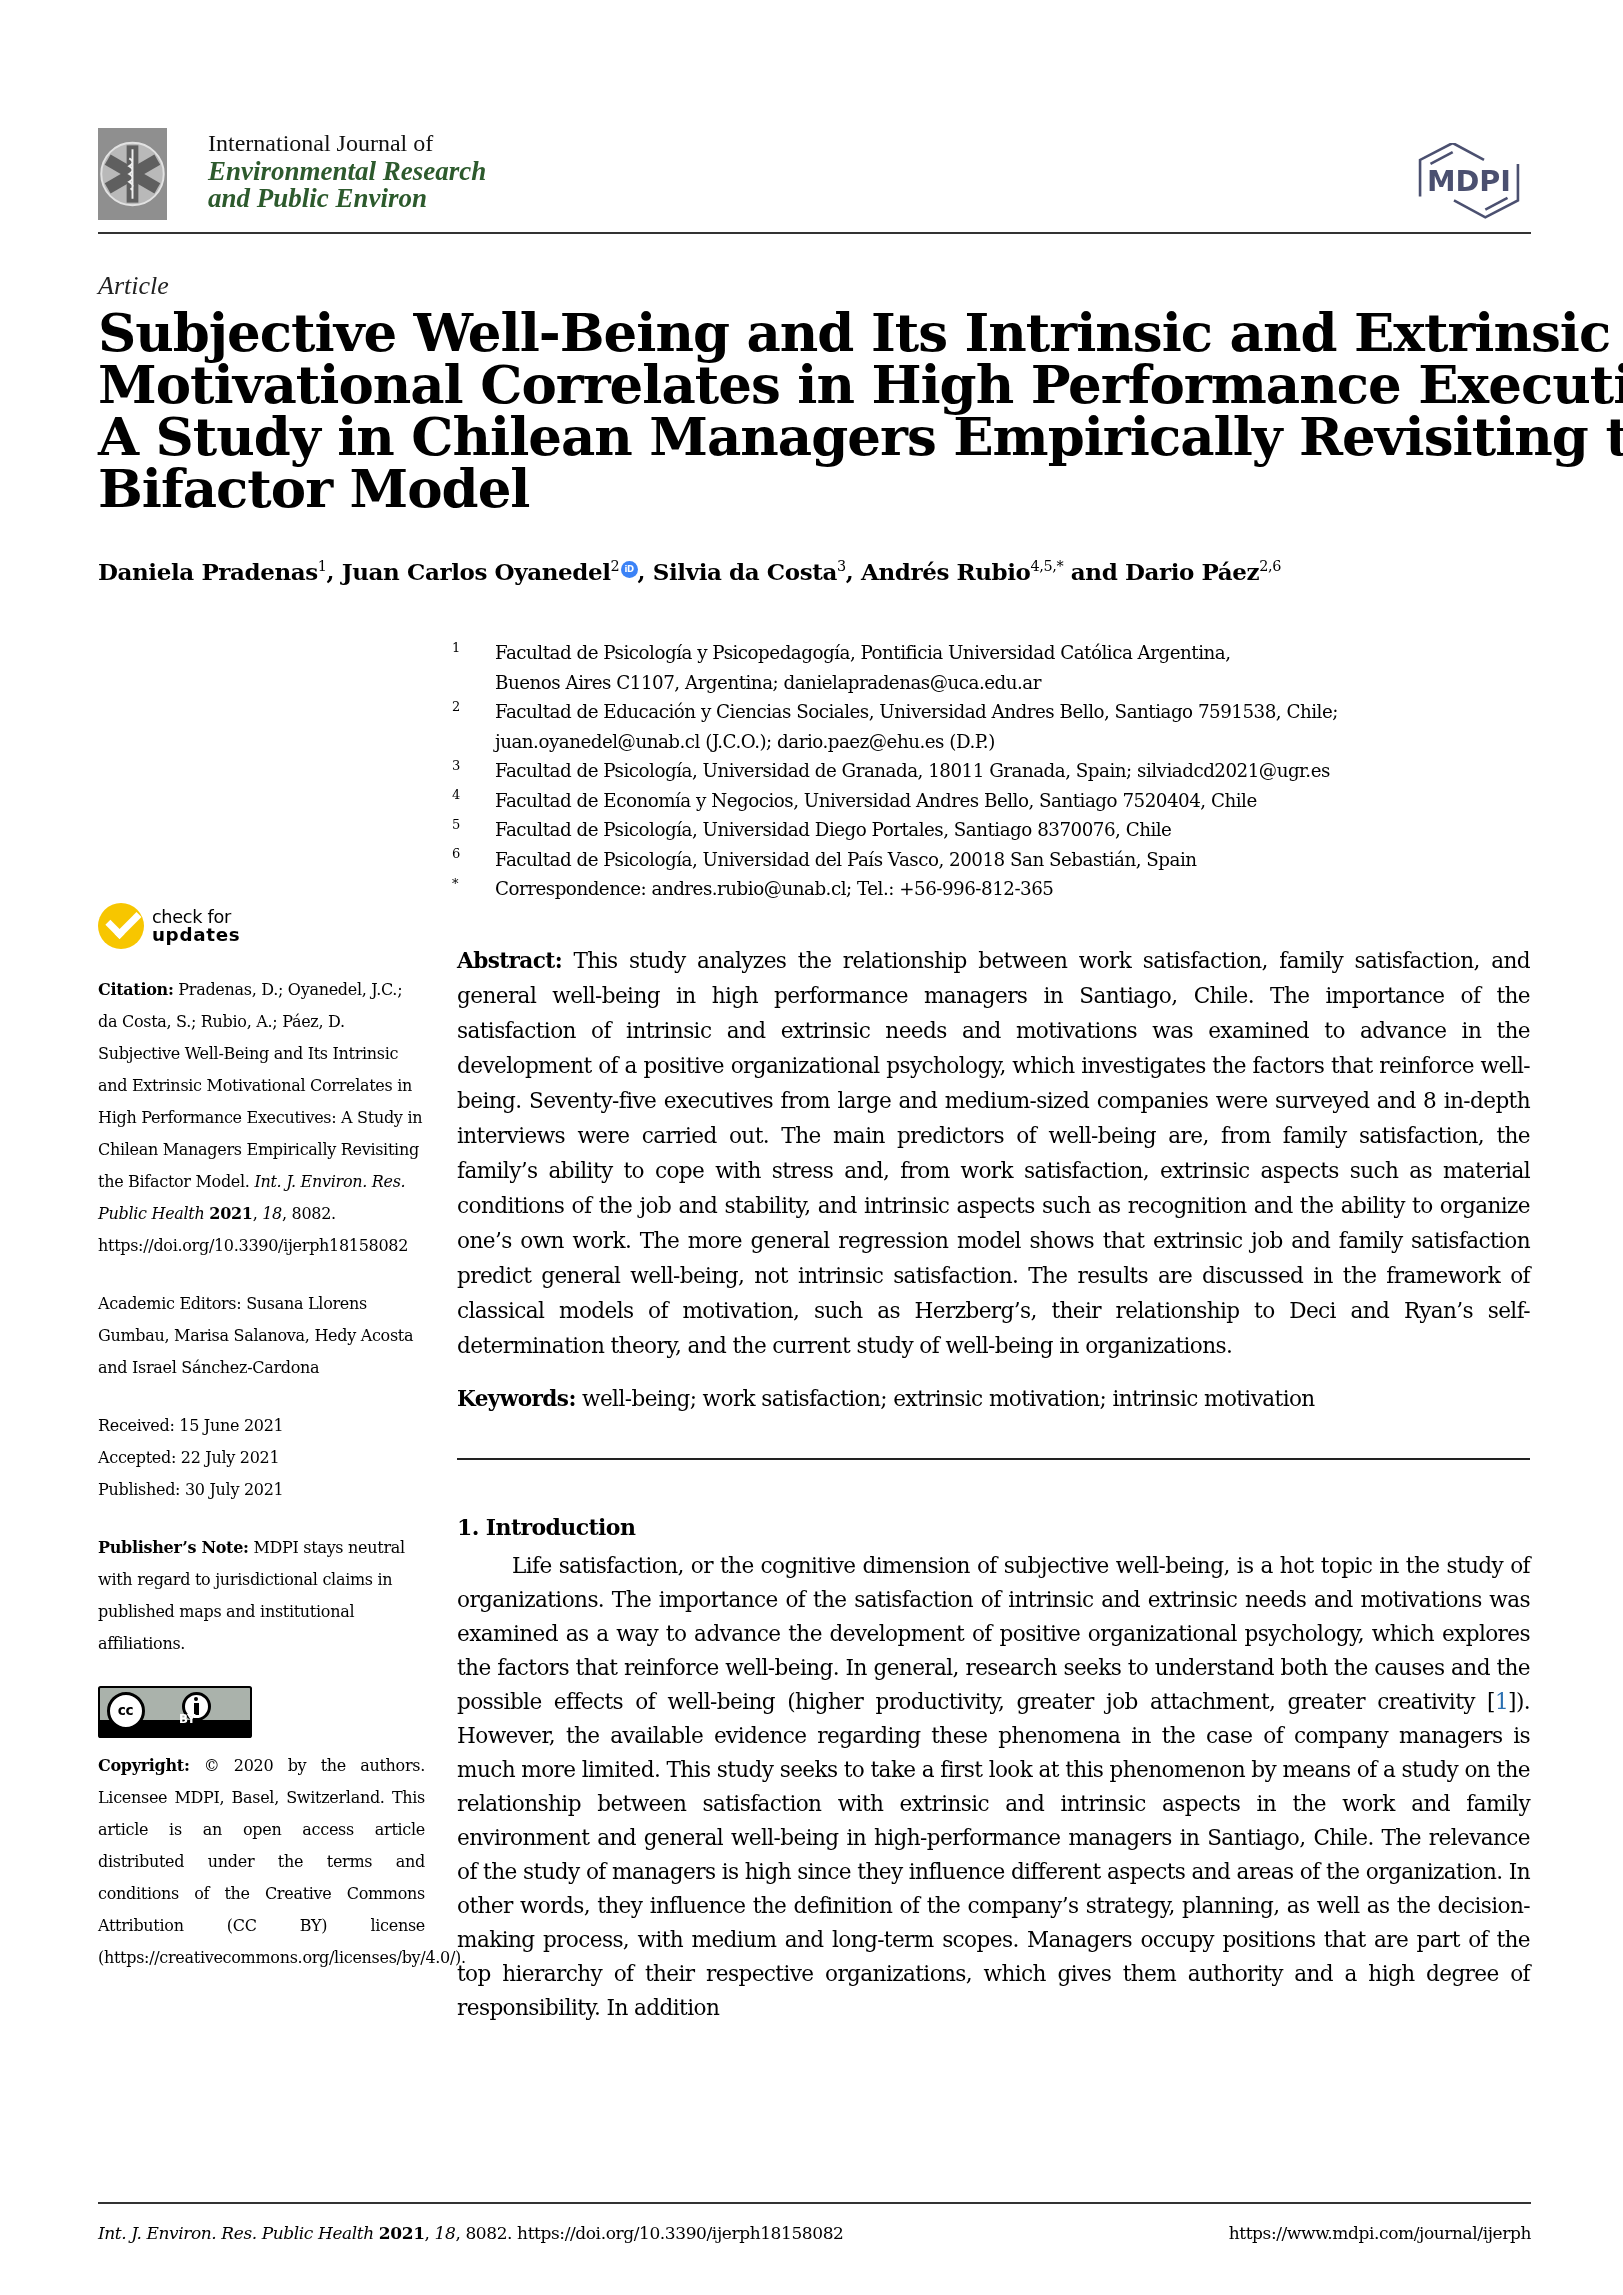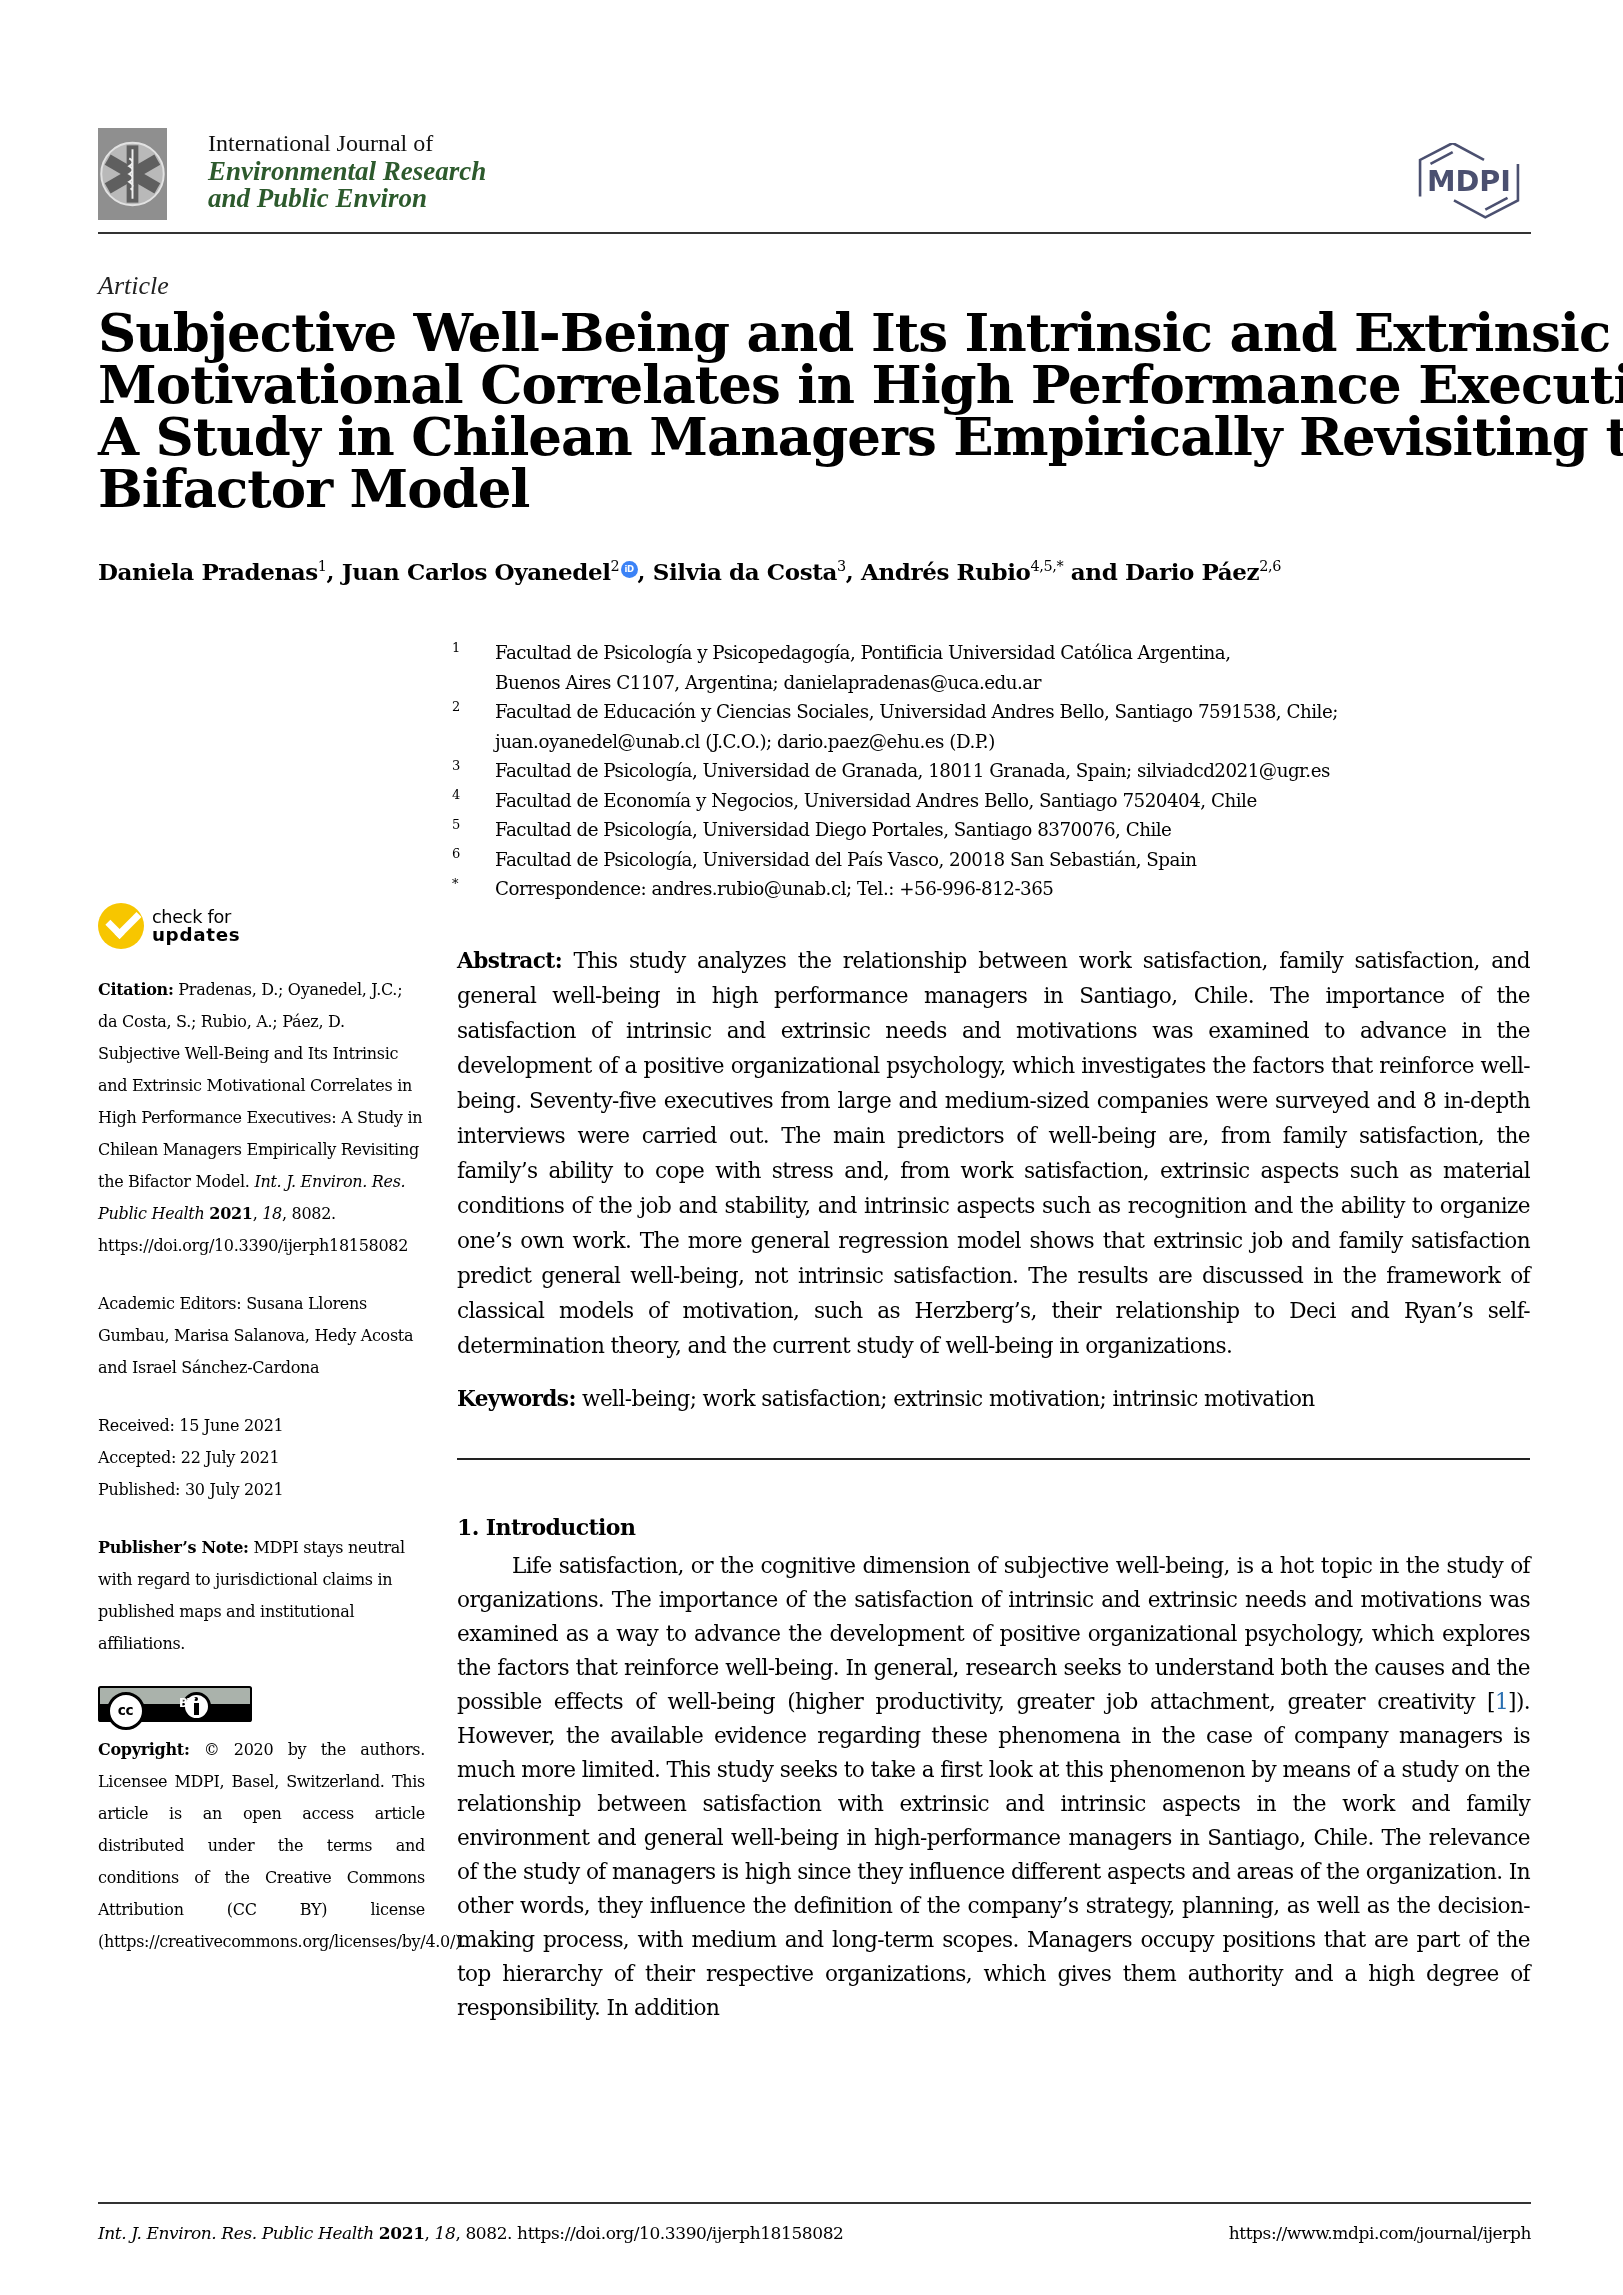--- a/index.html
+++ b/index.html
@@ -36,21 +36,21 @@
   #check-badge { width: 46px; height: 46px; border-radius: 50%; background: #f7c600; position: relative; margin-right: 7.9px; }
   #check-badge::after { content: ""; position: absolute; left: 9.8px; top: 7.9px; width: 23.6px; height: 13px;
                         border-left: 7.9px solid #fff; border-bottom: 7.9px solid #fff; transform: rotate(-45deg); }
   #check-text { font-family: "DejaVu Sans", sans-serif; line-height: 18.3px; }
   #check-text .a { font-size: 17.7px; }
   #check-text .b { font-size: 18.3px; font-weight: bold; letter-spacing: 0.7px; }
   .sb-block { margin-bottom: 26px; margin-top: 18px; }
   .sb-block b { font-weight: bold; }
   .just { text-align: justify; }
 
-  #cc-badge { width: 154px; height: 36px; background: #aab2ab; border: 2px solid #000; border-radius: 2.6px; position: relative; margin: 19.6px 0 11.8px 0; box-sizing: border-box; }
+  #cc-badge { width: 154px; height: 52px; background: #aab2ab; border: 2px solid #000; border-radius: 2.6px; position: relative; margin: 19.6px 0 11.8px 0; box-sizing: border-box; }
   #cc-badge .bar { position: absolute; left: 0; right: 0; bottom: 0; height: 15.7px; background: #000; }
   #cc-badge .by { position: absolute; left: 79px; bottom: 0.7px; color: #fff; font-family: "DejaVu Sans", sans-serif; font-weight: bold; font-size: 11.8px; }
   #cc-badge .cc { position: absolute; left: 6.5px; top: 3.9px; width: 38px; height: 38px; border-radius: 50%; background: #fff; border: 3.9px solid #000; box-sizing: border-box;
                   font-family: "DejaVu Sans", sans-serif; font-weight: bold; font-size: 13.7px; line-height: 30px; text-align: center; }
   #cc-badge .person { position: absolute; left: 82px; top: 3.9px; width: 29px; height: 29px; border-radius: 50%; background: #fff; border: 3.3px solid #000; box-sizing: border-box; }
   #cc-badge .person::before { content: ""; position: absolute; left: 9.2px; top: 2.6px; width: 3.9px; height: 3.9px; border-radius: 50%; background: #000; }
   #cc-badge .person::after { content: ""; position: absolute; left: 8.5px; top: 7.9px; width: 5.2px; height: 11.8px; background: #000; }
 
   
   #main { left: 457px; top: 943px; width: 1073px; font-family: "DejaVu Serif", serif; font-size: 21.6px; line-height: 35px; letter-spacing: -0.6px; }

